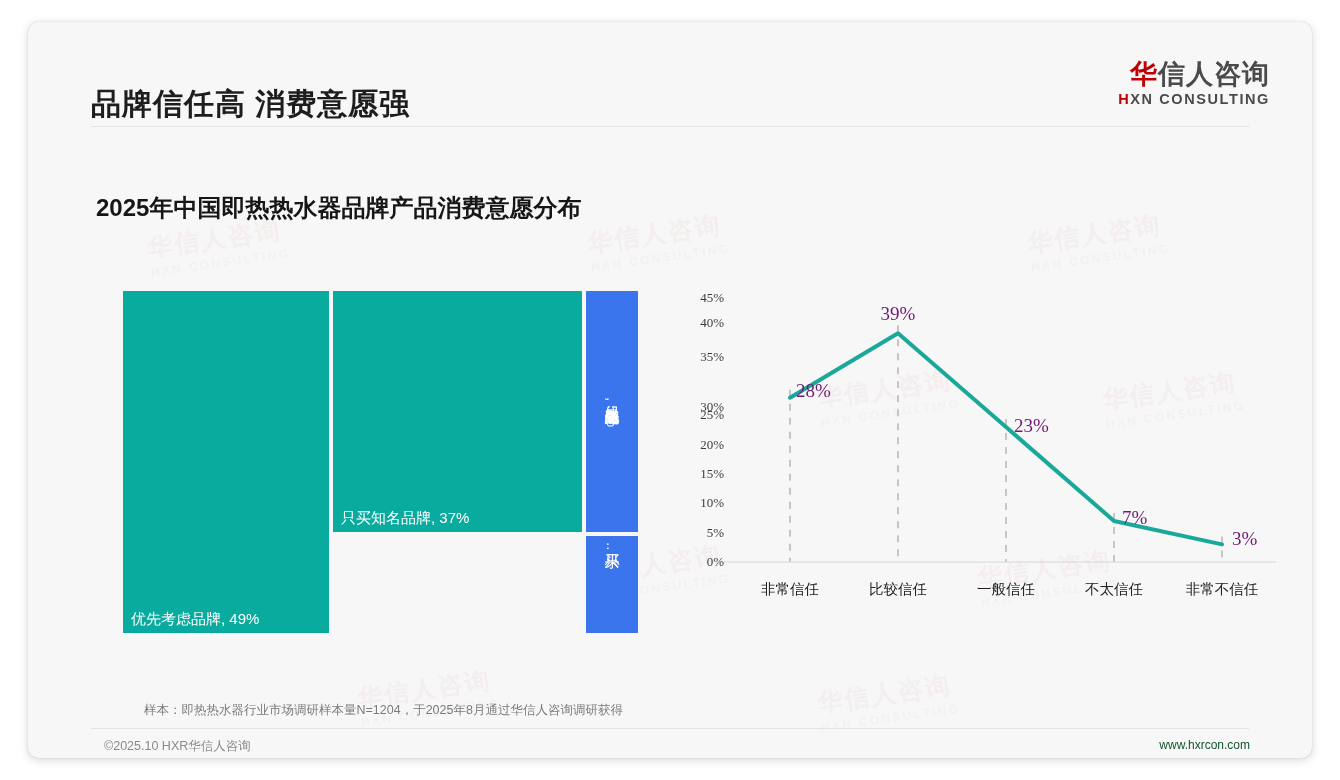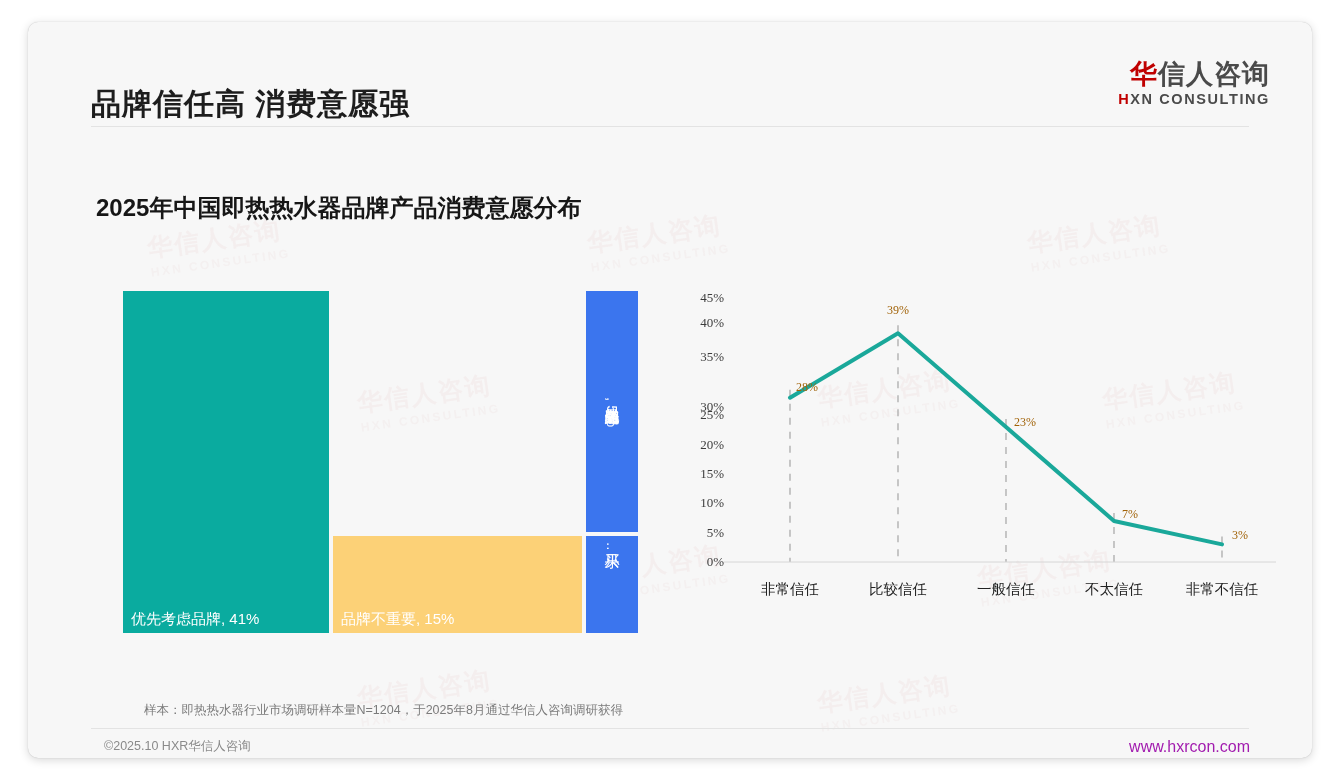--- a/index.html
+++ b/index.html
@@ -179,22 +179,22 @@
   }
   .xlabel {
     position: absolute;
     font-size: 14.5px;
     color: #222222;
     transform: translateX(-50%);
     white-space: nowrap;
   }
   .dlabel {
     position: absolute;
-    font-size: 12px;
-    color: #a16207;
+    font-size: 19px;
+    color: #701a75;
     white-space: nowrap;
     font-family: "Liberation Serif", "DejaVu Serif", serif;
   }
 
   
   .sample-note {
     position: absolute;
     left: 116px;
     top: 680px;
     font-size: 12.5px;
@@ -216,22 +216,22 @@
     left: 76px;
     top: 716px;
     font-size: 12.5px;
     color: #8a8a8a;
     z-index: 3;
   }
   .website {
     position: absolute;
     right: 62px;
     top: 716px;
-    font-size: 16px;
-    color: #a21caf;
+    font-size: 12px;
+    color: #14532d;
     z-index: 3;
   }
 </style>
 </head>
 <body>
 
 <div class="slide">
 
   <div class="watermarks">
     <div class="wm" style="left:120px;  top:200px;">
@@ -286,24 +286,24 @@
     <div class="logo">
       <div class="logo-cn"><span class="red">华</span><span>信人咨询</span></div>
       <div class="logo-en"><span class="red">H</span><span>XN CONSULTING</span></div>
     </div>
   </div>
 
   <div class="chart-heading" id="left-heading">2025年中国即热热水器品牌产品消费意愿分布</div>
 
   <div class="treemap" id="treemap">
       <div class="tile" style="left: 0px; top: 0px; width: 210px; height: 346px; background: rgb(10, 171, 159);">
-        <span class="tile-label">优先考虑品牌, 41%</span>
-      </div>
-      <div class="tile" style="left: 210px; top: 245px; width: 253px; height: 101px; background: rgb(252, 209, 119);">
-        <span class="tile-label">品牌不重要, 15%</span>
+        <span class="tile-label">优先考虑品牌, 49%</span>
+      </div>
+      <div class="tile" style="left: 210px; top: 0px; width: 253px; height: 245px; background: rgb(10, 171, 159);">
+        <span class="tile-label">只买知名品牌, 37%</span>
       </div>
       <div class="tile" style="left: 463px; top: 0px; width: 56px; height: 245px; background: rgb(59, 117, 238);">
         <span class="tile-label vert">避免知名品牌, 5%</span>
       </div>
       <div class="tile" style="left: 463px; top: 245px; width: 56px; height: 101px; background: rgb(59, 117, 238);">
         <span class="tile-label vert-top">只买小..</span>
       </div>
     </div>
 
   <div class="linechart" id="linechart">

